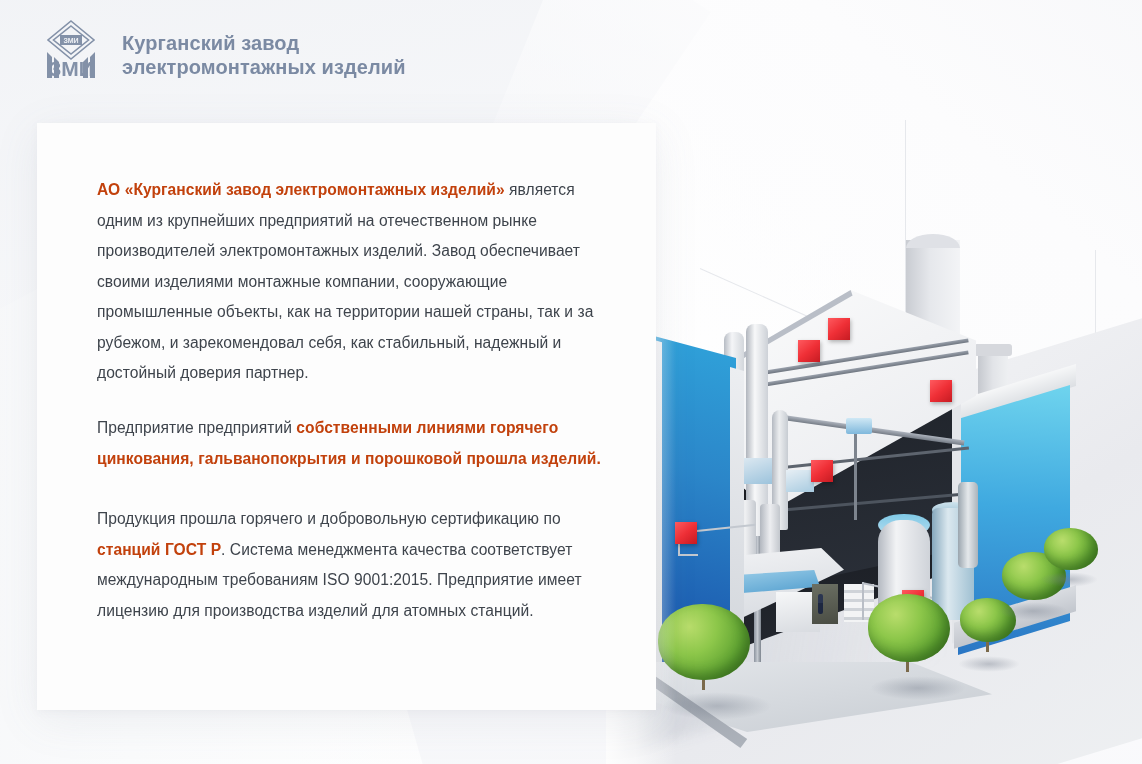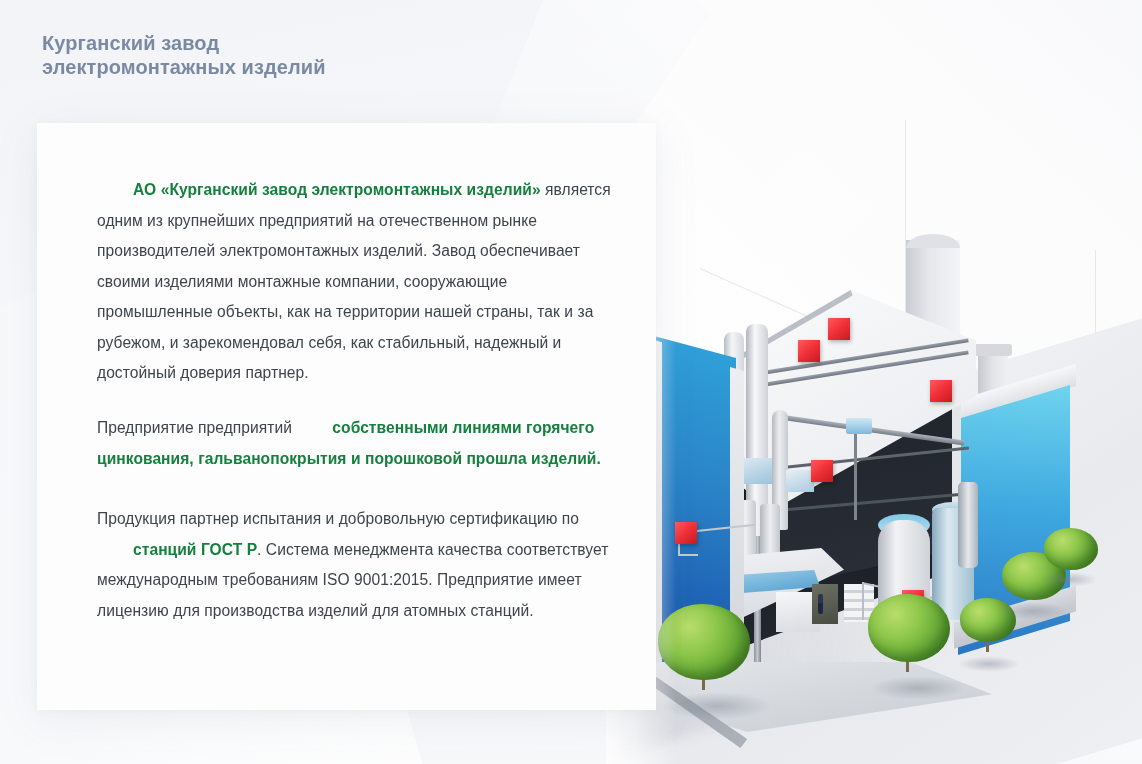--- a/index.html
+++ b/index.html
@@ -56,21 +56,21 @@
     position:absolute; left:37px; top:123px; width:619px; height:587px;
     background:#fdfdfd; z-index:6;
     box-shadow:0 10px 42px rgba(110,120,140,.10), 0 2px 8px rgba(110,120,140,.05);
   }
   #card-inner{ padding:52px 40px 0 60px; }
   .para{
     font-size:15.6px; line-height:1.96; color:#3e444c;
     letter-spacing:.05px; margin-bottom:24px;
   }
   .para:last-child{ margin-bottom:0; }
-  .para b{ font-weight:bold; color:#15803d;margin-left:36px; }
+  .para b{ font-weight:bold; color:#c2410c; }
   .gap-lg{ margin-bottom:30px; }
 
   
   #illo{
     position:absolute; left:606px; top:232px; width:536px; height:532px; z-index:4;
     overflow:hidden;
   }
   #illo > *{ position:absolute; }
 
   .ground{
@@ -284,38 +284,55 @@
   <div class="facet-c"></div>
   <div class="facet-d"></div>
   <div class="hair" style="left:905px;top:120px;width:1px;height:420px;"></div>
   <div class="hair" style="left:1095px;top:250px;width:1px;height:360px;"></div>
   <div class="hair" style="left:700px;top:268px;width:450px;height:1px;transform:rotate(24deg);transform-origin:left;"></div>
   <div class="hair" style="left:660px;top:700px;width:260px;height:1px;transform:rotate(-20deg);transform-origin:left;"></div>
 </div>
 
 <div id="header">
 
+  <div id="logo">
+    <svg width="58" height="74" viewBox="0 0 58 74" aria-hidden="true">
+      <g fill="none" stroke="#8391a8" stroke-width="1.6">
+        <path d="M29 3 L52 22 L29 41 L6 22 Z"></path>
+        <path d="M29 8 L46.5 22 L29 36 L11.5 22 Z"></path>
+      </g>
+      <rect x="18" y="17" width="22" height="10" fill="#8391a8"></rect>
+      <text x="29" y="25.4" font-family="Liberation Sans, sans-serif" font-size="7" font-weight="bold" fill="#eef0f4" text-anchor="middle">ЗМИ</text>
+      <g fill="#8391a8">
+        <path d="M5 34 L10 39 L10 60 L5 60 Z"></path>
+        <path d="M12 39 L17 44 L17 60 L12 60 Z"></path>
+        <path d="M41 44 L46 39 L46 60 L41 60 Z"></path>
+        <path d="M48 39 L53 34 L53 60 L48 60 Z"></path>
+      </g>
+      <text x="29" y="58" font-family="Liberation Sans, sans-serif" font-size="21" font-weight="bold" fill="#8391a8" text-anchor="middle">ЗМИ</text>
+    </svg>
+  </div>
 
   <div id="title">Курганский завод
 электромонтажных изделий</div>
 </div>
 
 <div id="card">
   <div id="card-inner">
 
     <p class="para">
       <b>АО «Курганский завод электромонтажных изделий»</b><span> является одним из крупнейших предприятий на отечественном рынке производителей электромонтажных изделий. Завод обеспечивает своими изделиями монтажные компании, сооружающие промышленные объекты, как на территории нашей страны, так и за рубежом, и зарекомендовал себя, как стабильный, надежный и достойный доверия партнер.</span>
     </p>
 
     <p class="para gap-lg">
       <span>Предприятие предприятий </span><b>собственными линиями горячего цинкования, гальванопокрытия и порошковой прошла изделий.</b>
     </p>
 
     <p class="para">
-      <span>Продукция партнер испытания и добровольную сертификацию по </span><b>станций ГОСТ Р</b><span>. Система менеджмента качества соответствует международным требованиям ISO 9001:2015. Предприятие имеет лицензию для производства изделий для атомных станций.</span>
+      <span>Продукция прошла горячего и добровольную сертификацию по </span><b>станций ГОСТ Р</b><span>. Система менеджмента качества соответствует международным требованиям ISO 9001:2015. Предприятие имеет лицензию для производства изделий для атомных станций.</span>
     </p>
 
   </div>
 </div>
 
 <div id="illo">
 
   <div class="ground"></div>
   <div class="ground-shadow"></div>
 

